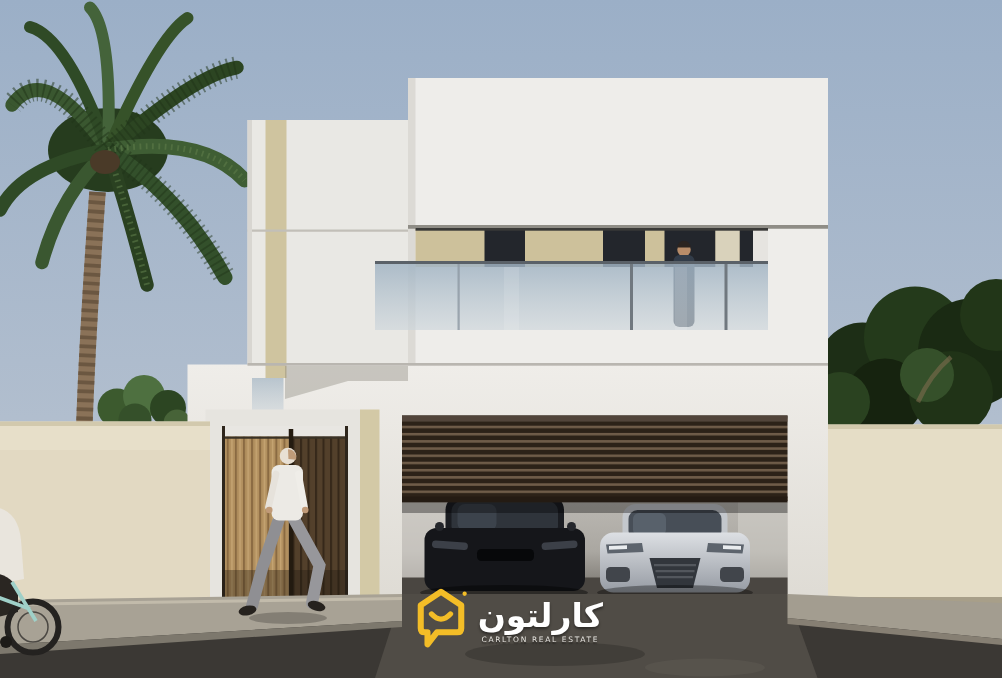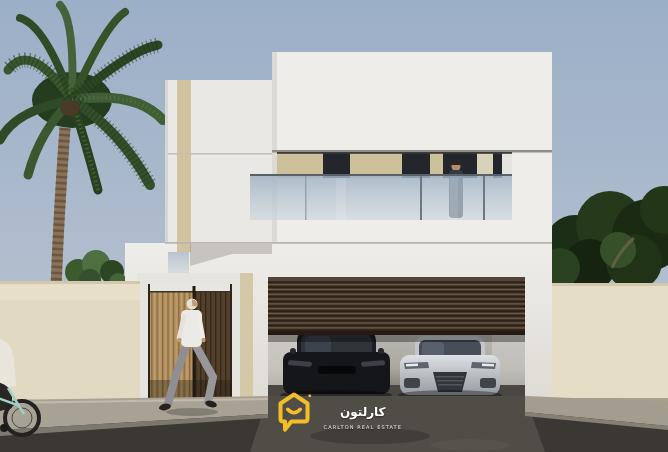--- a/index.html
+++ b/index.html
@@ -9,21 +9,21 @@
     background:linear-gradient(#9db0c7,#c2cbd5);
   }
   .stage svg{position:absolute;left:0;top:0;}
   .logo{
     position:absolute;left:276px;top:391px;width:126px;height:50px;
     display:flex;flex-direction:row;align-items:center;justify-content:flex-end;gap:7px;
     pointer-events:none;
   }
   .logo-text{display:flex;flex-direction:column;align-items:center;text-align:center;}
   .logo-arabic{
-    color:#ffffff;font-size:12px;font-weight:bold;line-height:18px;
+    color:#ffffff;font-size:22px;font-weight:bold;line-height:18px;
     text-shadow:0 1px 2px rgba(0,0,0,.45);
   }
   .logo-english{
     color:#e9e7e2;font-size:5px;letter-spacing:1.1px;margin-top:3px;white-space:nowrap;
     text-shadow:0 1px 1px rgba(0,0,0,.5);
   }
   .logo-icon{width:36px;height:43px;flex:0 0 auto;}
 </style>
 </head>
 <body>

